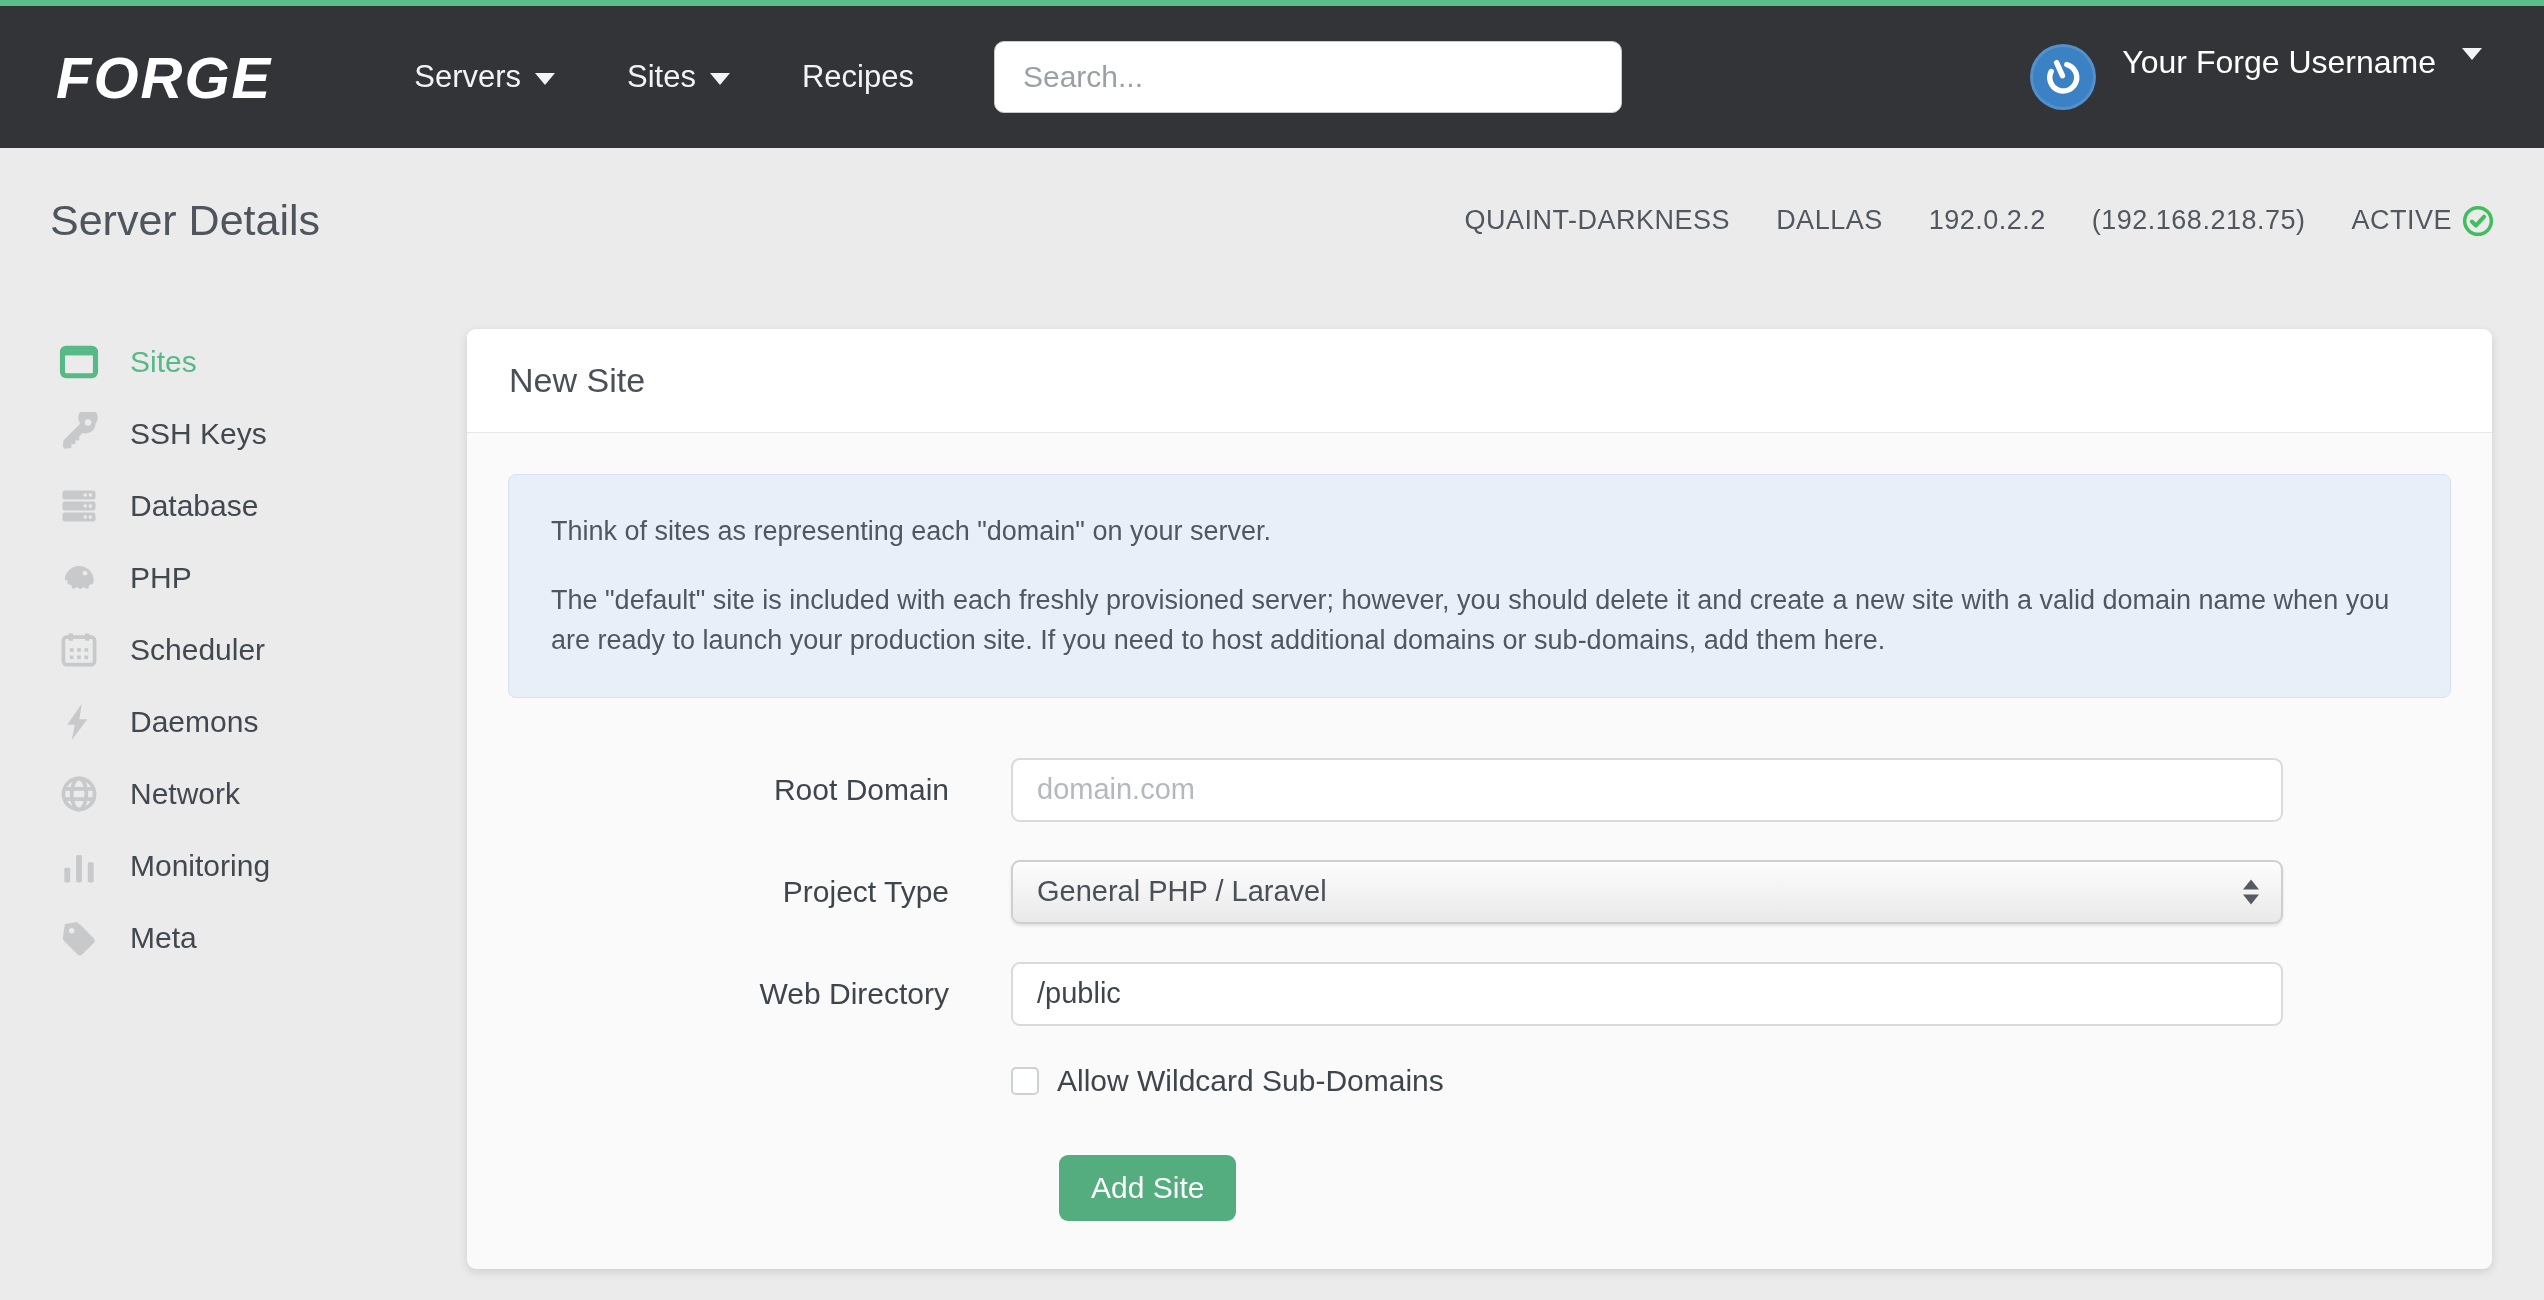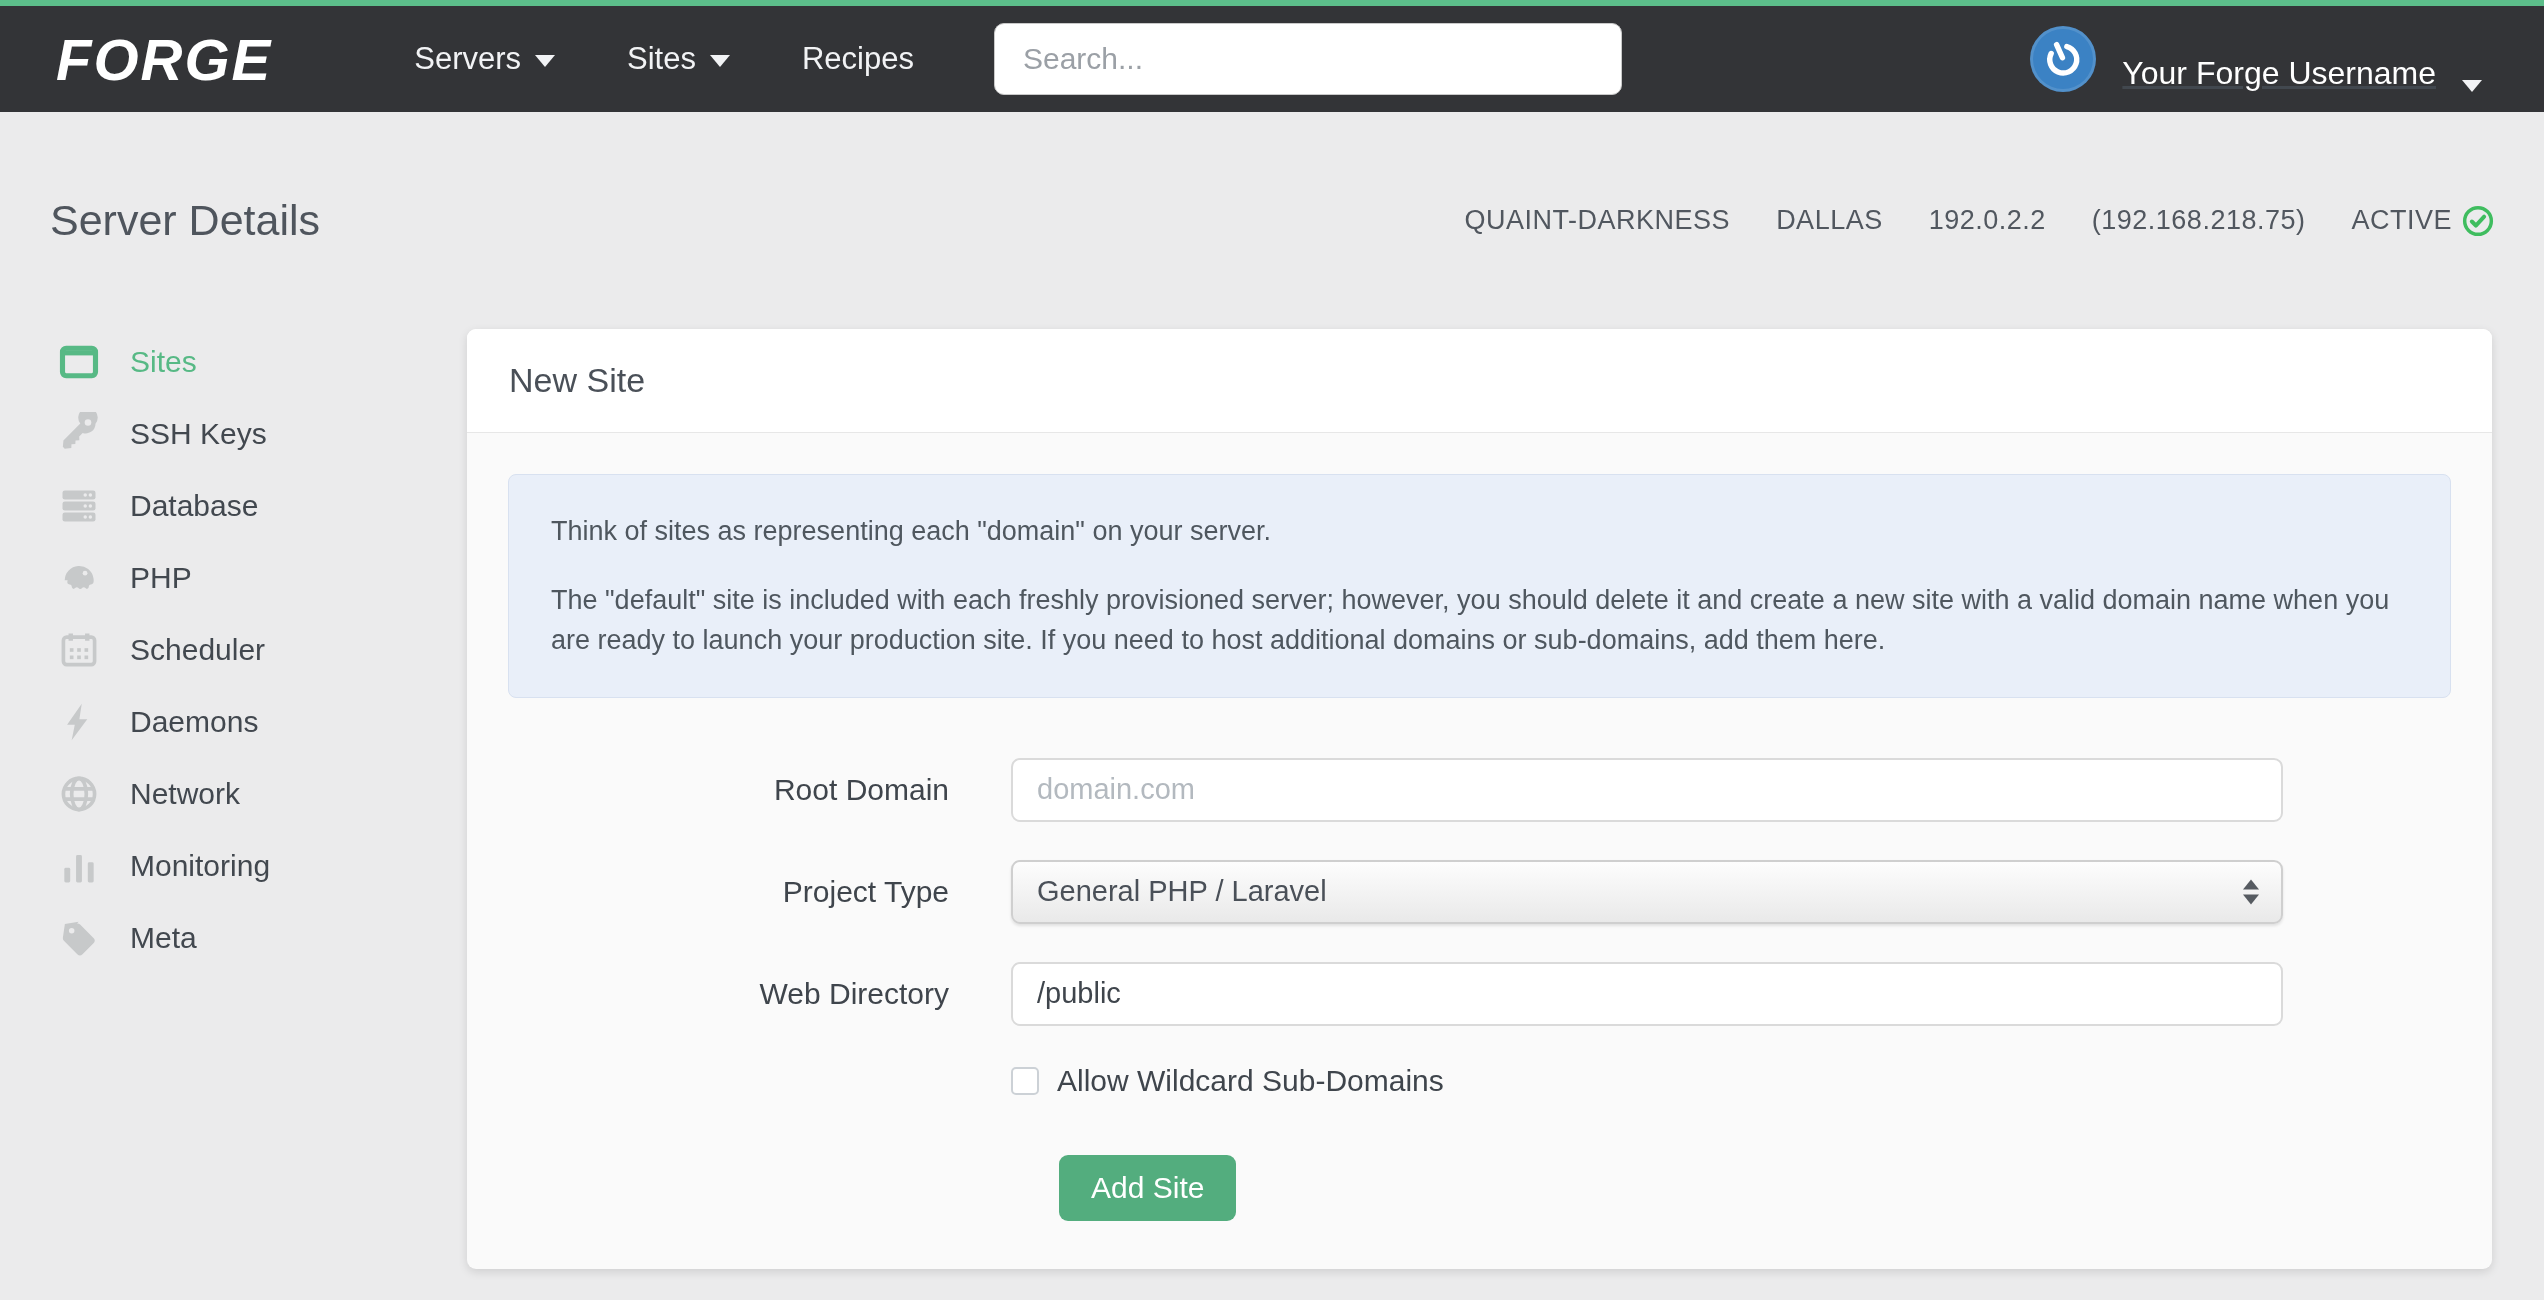--- a/index.html
+++ b/index.html
@@ -7,21 +7,21 @@
   body {
     background:#ebebec;
     font-family:"Liberation Sans","DejaVu Sans",sans-serif;
     color:#42484f;
     position:relative;
     overflow:hidden;
   }
 
   
   .navbar {
-    position:absolute; top:0; left:0; width:2544px; height:112px;
+    position:absolute; top:0; left:0; width:2544px; height:148px;
     background:#333437; border-top:6px solid #5cbe8a;
     display:flex; align-items:center;
   }
   .logo {
     margin-left:56px; font-size:58px; font-weight:bold; font-style:italic;
     color:#ffffff; letter-spacing:2px; cursor:pointer; user-select:none;
   }
   .nav-items { display:flex; margin-left:142px; gap:72px; align-items:flex-end; }
   .nav-item {
     color:#f2f3f5; font-size:31px; display:flex; align-items:center; gap:14px; cursor:pointer;
@@ -31,21 +31,21 @@
     border-left:10px solid transparent; border-right:10px solid transparent;
     border-top:12px solid #f2f3f5; margin-top:4px;
   }
   .search-input {
     margin-left:80px; width:628px; height:72px;
     border-radius:10px; border:1px solid #c9c9c9; background:#ffffff;
     font-size:30px; padding:0 28px; color:#3f454c; outline:none;
     font-family:inherit;
   }
   .search-input::placeholder { color:#9ba0a6; }
-  .nav-right { margin-left:auto; margin-right:62px; display:flex; align-items:flex-end; gap:26px; cursor:pointer;text-decoration:underline; }
+  .nav-right { margin-left:auto; margin-right:62px; display:flex; align-items:flex-start; gap:26px; cursor:pointer; }
   .avatar {
     width:66px; height:66px; border-radius:50%; background:#3b82c4;
     display:flex; align-items:center; justify-content:center;
     box-shadow:inset 0 0 0 3px rgba(255,255,255,0.12);
   }
   .avatar svg { width:42px; height:42px; transform:rotate(-24deg); }
   .user-name { color:#ffffff; font-size:32px; }
 
   
   .page-header {

